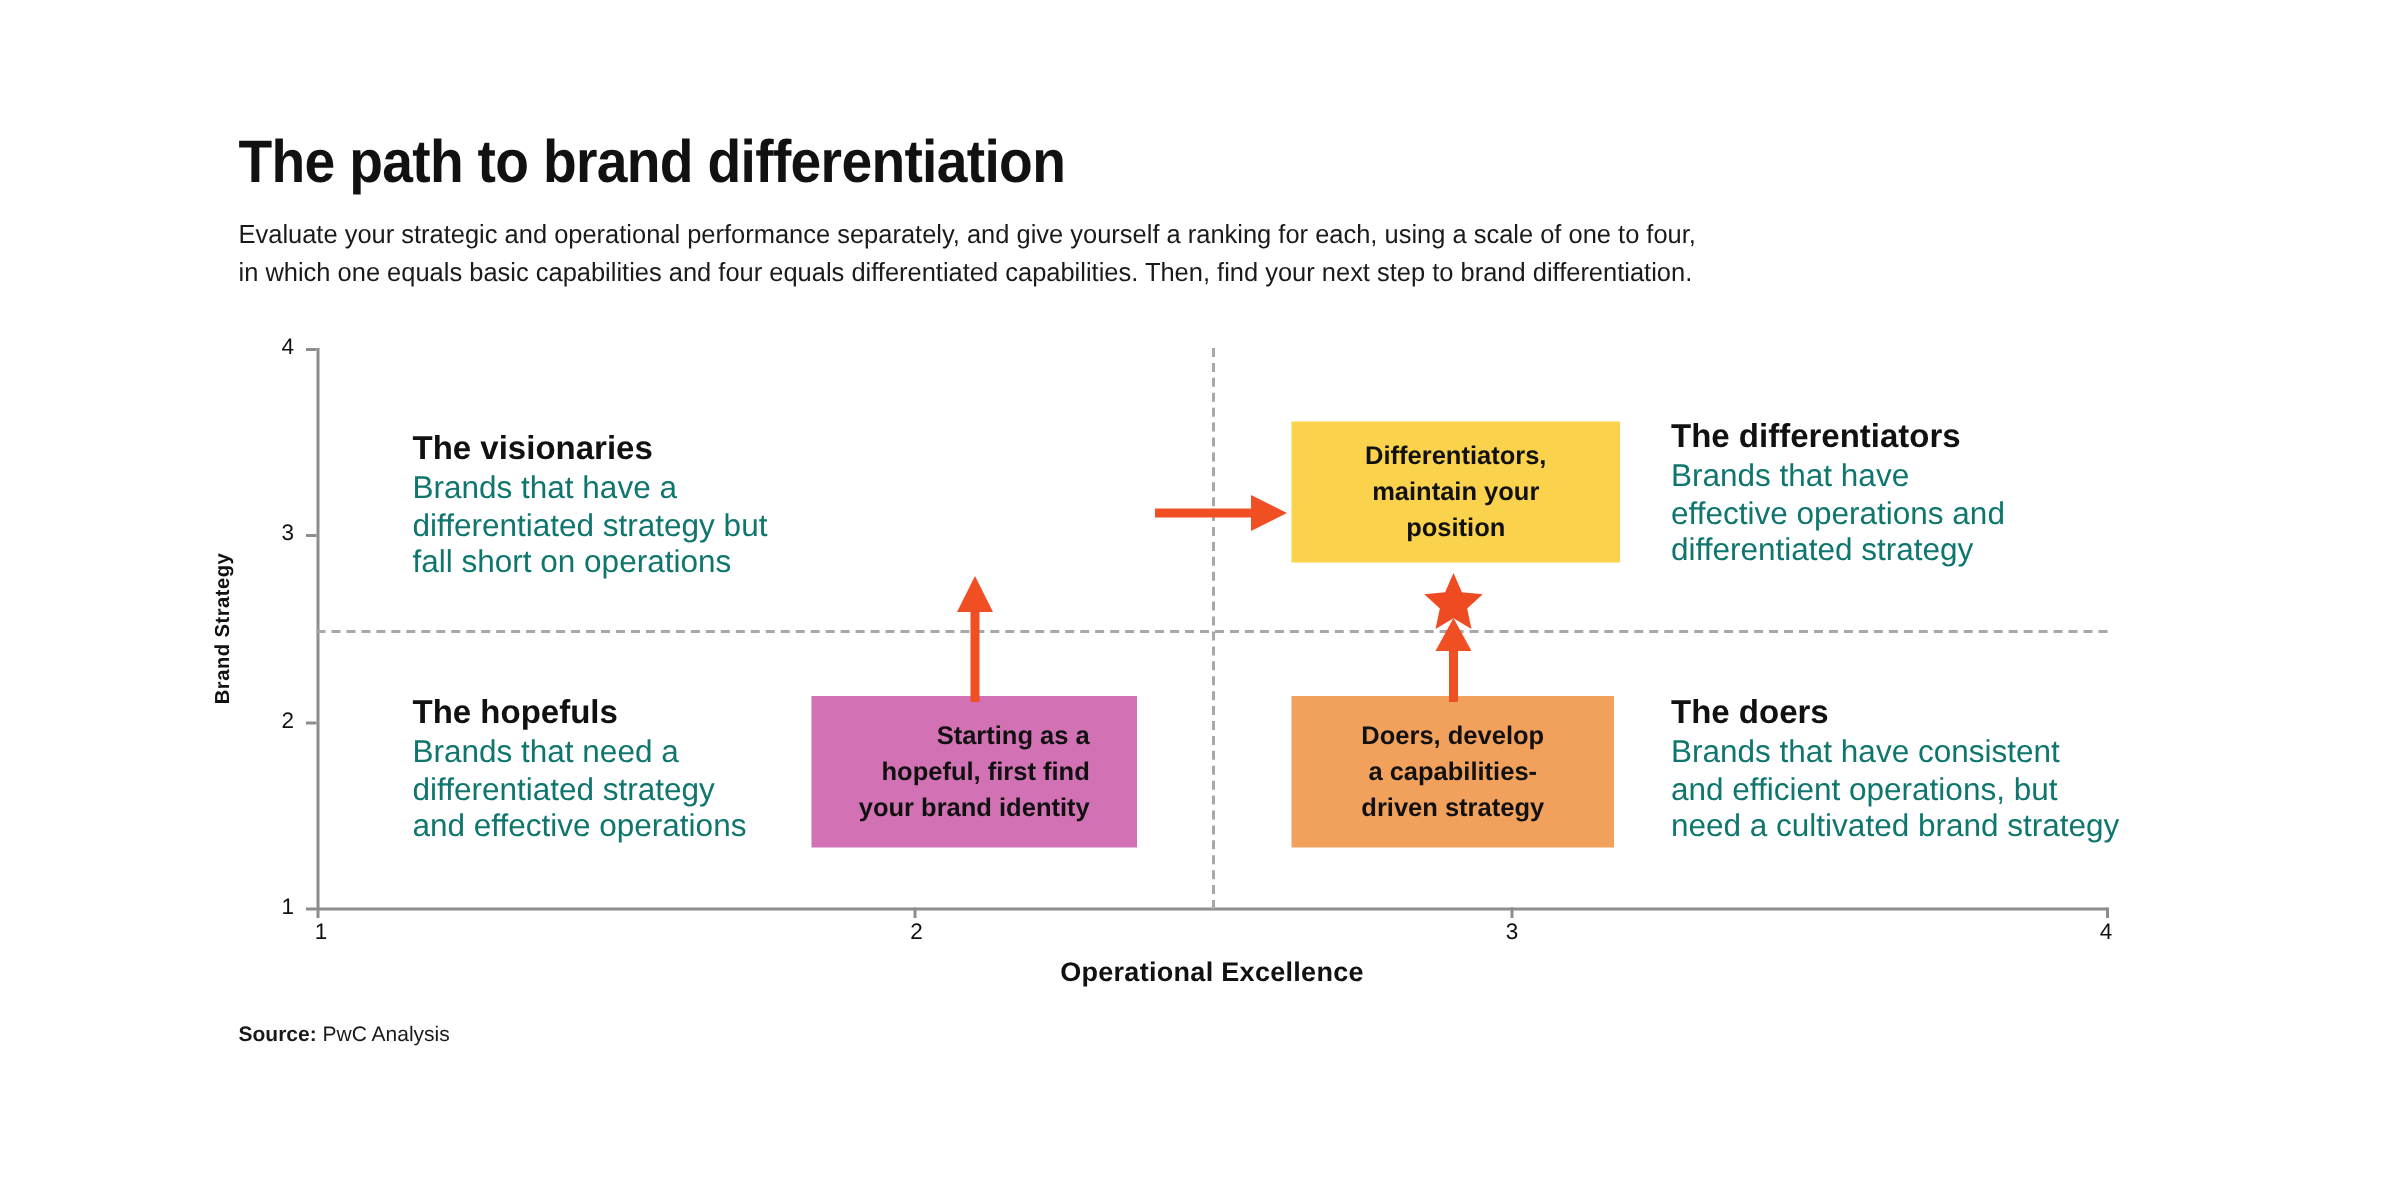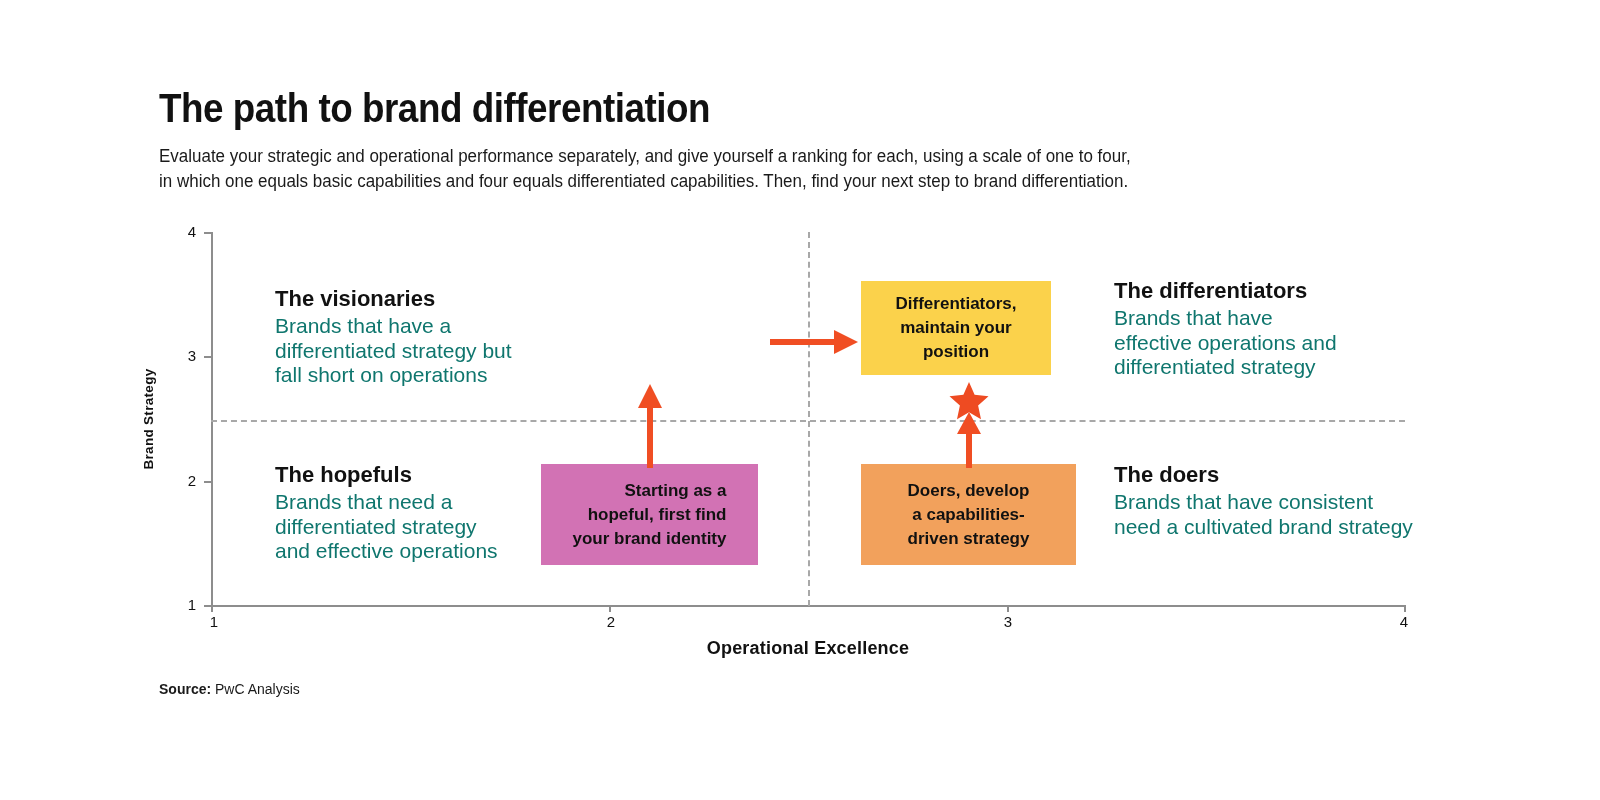--- a/index.html
+++ b/index.html
@@ -145,21 +145,21 @@
     justify-content: center;
     text-align: center;
     font-size: 17px;
     font-weight: bold;
     line-height: 24px;
     color: #111111;
   }
   .action-box .line { display: block; white-space: nowrap; }
 
   .box-green  { left: 541px; top: 281px; width: 217px; height: 97px; }
-  .box-yellow { left: 861px; top: 281px; width: 190px; height: 94px; }
+  .box-yellow { left: 861px; top: 281px; width: 219px; height: 94px; }
   .box-pink   { left: 541px; top: 464px; width: 217px; height: 101px; text-align: right; }
   .box-orange { left: 861px; top: 464px; width: 215px; height: 101px; }
 
   
   .arrow {
     position: absolute;
     overflow: visible;
   }
 
   
@@ -247,20 +247,21 @@
       <span class="line">Brands that have</span>
       <span class="line">effective operations and</span>
       <span class="line">differentiated strategy</span>
     </div>
   </div>
 
   <div class="quad quad-doers">
     <div class="quad-title">The doers</div>
     <div class="quad-desc">
       <span class="line">Brands that have consistent</span>
+      <span class="line">and efficient operations, but</span>
       <span class="line">need a cultivated brand strategy</span>
     </div>
   </div>
 
 
   <div class="action-box box-yellow" style="background:#FBD24B;">
     <div>
       <span class="line">Differentiators,</span>
       <span class="line">maintain your</span>
       <span class="line">position</span>

